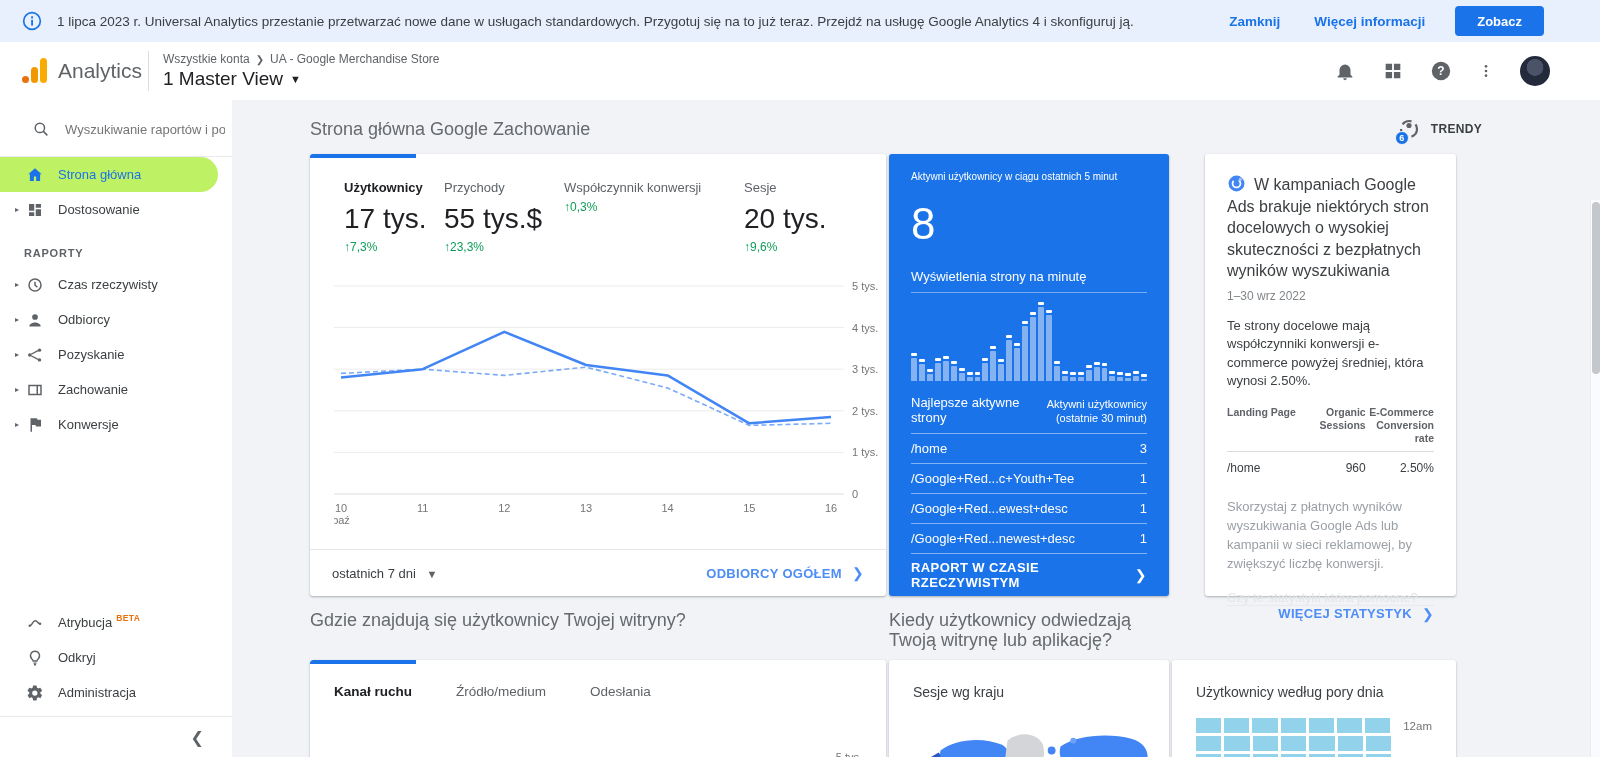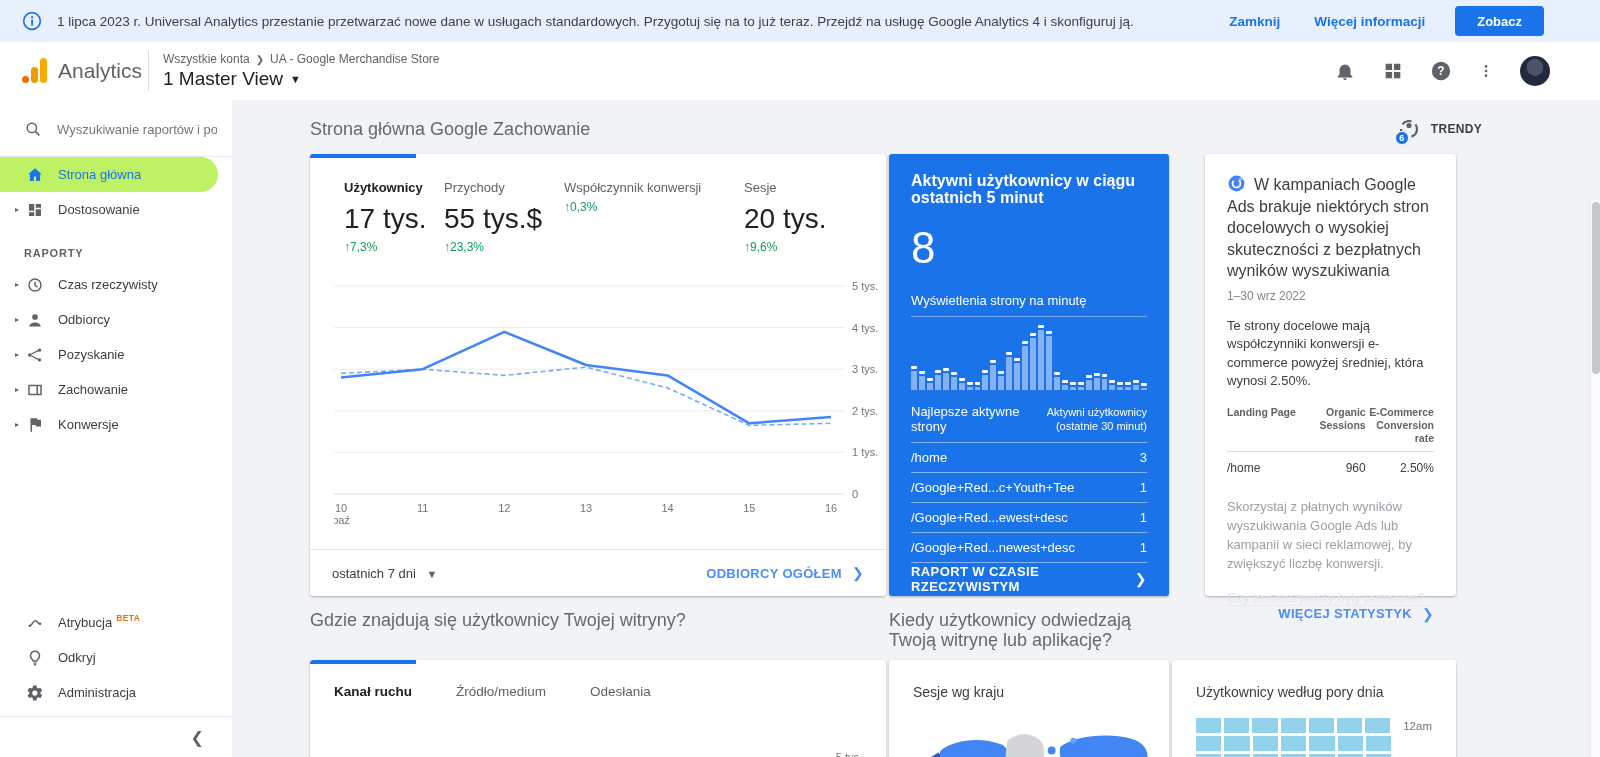--- a/index.html
+++ b/index.html
@@ -31,21 +31,21 @@
   .hdr-right { margin-left:auto; display:flex; align-items:center; gap:26px; padding-right:50px; }
   .hdr-ic { width:22px; height:22px; color:#5f6368; cursor:pointer; }
   .avatar { width:30px; height:30px; border-radius:50%; background:radial-gradient(circle at 50% 38%, #4a5368 0 34%, #232a3b 36% 100%); cursor:pointer; }
 
   
   .body-row { display:flex; height:657px; }
   .sidebar { width:232px; background:#fff; display:flex; flex-direction:column; padding-top:8px; flex:0 0 auto; }
   .content { flex:1; background:#f1f3f6; padding:16px 0 0 78px; overflow:hidden; position:relative; }
 
   
-  .search-row { display:flex; align-items:center; height:42px; padding-left:24px; }
+  .search-row { display:flex; align-items:center; height:42px; padding-left:32px; }
   .search-ic { width:18px; height:18px; color:#5f6368; }
   .search-input { border:none; outline:none; background:transparent; font-size:13px; color:#5f6368; margin-left:15px; width:160px; font-family:inherit; }
   .side-divider { border-bottom:1px solid #e8eaed; margin-top:6px; }
   .side-item { display:flex; align-items:center; height:35px; padding-left:10px; font-size:13px; color:#3c4043; cursor:pointer; position:relative; }
   .side-item.active { background:#bef264; border-radius:0 18px 18px 0; color:#1a73e8; font-weight:500; width:218px; }
   .side-arrow { width:14px; font-size:8px; color:#5f6368; text-align:center; flex:0 0 auto; }
   .side-icon { width:18px; height:18px; margin-left:2px; color:#5f6368; flex:0 0 auto; }
   .side-item.active .side-icon { color:#1a73e8; }
   .side-icon svg { width:18px; height:18px; display:block; }
   .side-label { margin-left:14px; }
@@ -86,21 +86,21 @@
   .line-cur { fill:none; stroke:#4285f4; stroke-width:2.5; stroke-linejoin:round; }
   .line-prev { fill:none; stroke:#7baaf7; stroke-width:1.6; stroke-dasharray:5 3; stroke-linejoin:round; }
   .card-footer { position:absolute; left:0; right:0; bottom:0; height:47px; border-top:1px solid #e6e6e6; display:flex; align-items:center; justify-content:space-between; padding:0 22px; }
   .range-sel { font-size:13px; color:#3c4043; cursor:pointer; }
   .range-sel .caret { color:#5f6368; }
   .foot-link { font-size:13px; font-weight:600; color:#4e8df6; letter-spacing:.3px; cursor:pointer; display:flex; align-items:center; }
   .chev { font-size:14px; margin-left:10px; font-weight:400; }
 
   
   .rt-card { background:#1a73e8; color:#fff; display:flex; flex-direction:column; padding:18px 22px 0; }
-  .rt-title { font-size:16px; line-height:1.08; font-weight:700; }
+  .rt-title { font-size:10px; line-height:1.08; font-weight:400; }
   .rt-big { font-size:44px; font-weight:300; margin:16px 0 20px; }
   .rt-sub { font-size:13px; padding-bottom:8px; border-bottom:1px solid rgba(255,255,255,.4); }
   .rt-bars { height:84px; display:flex; align-items:flex-end; gap:2px; margin-top:12px; }
   .rt-bar { flex:1; background:#85b2f2; position:relative; border-radius:1px 1px 0 0; min-height:2px; }
   .rt-bar::after { content:''; position:absolute; top:-5px; left:0; right:0; height:3px; background:#fff; border-radius:1px; }
   .rt-thead { display:flex; justify-content:space-between; align-items:flex-end; margin-top:14px; padding-bottom:8px; border-bottom:1px solid rgba(255,255,255,.45); }
   .rt-th-l { font-size:13px; }
   .rt-th-r { font-size:11px; text-align:right; width:128px; line-height:1.3; }
   .rt-row { display:flex; justify-content:space-between; align-items:center; padding:7px 0; border-bottom:1px solid rgba(255,255,255,.45); font-size:13px; cursor:pointer; }
   .rt-footer { margin-top:auto; height:46px; display:flex; align-items:center; justify-content:center; font-size:13px; font-weight:600; letter-spacing:.4px; cursor:pointer; }
@@ -489,21 +489,21 @@
             </div>
           <div id="ins-rows">
               <div class="ins-trow">
                 <span class="ic1">/home</span>
                 <span class="ic2">960</span>
                 <span class="ic3">2.50%</span>
               </div>
             </div>
         </div>
         <div class="ins-tip">Skorzystaj z płatnych wyników wyszukiwania Google Ads lub kampanii w sieci reklamowej, by zwiększyć liczbę konwersji.</div>
-        <div class="ins-faded">Czy te rzeczywisty były pomocne?</div>
+        <div class="ins-faded">Czy te statystyki która pomocne?</div>
         <div class="ins-footer">
           <span class="foot-link">
             <span>WIĘCEJ STATYSTYK</span>
             <span class="chev">❯</span>
           </span>
         </div>
       </div>
     </div>
 
     <div class="grid titles">

